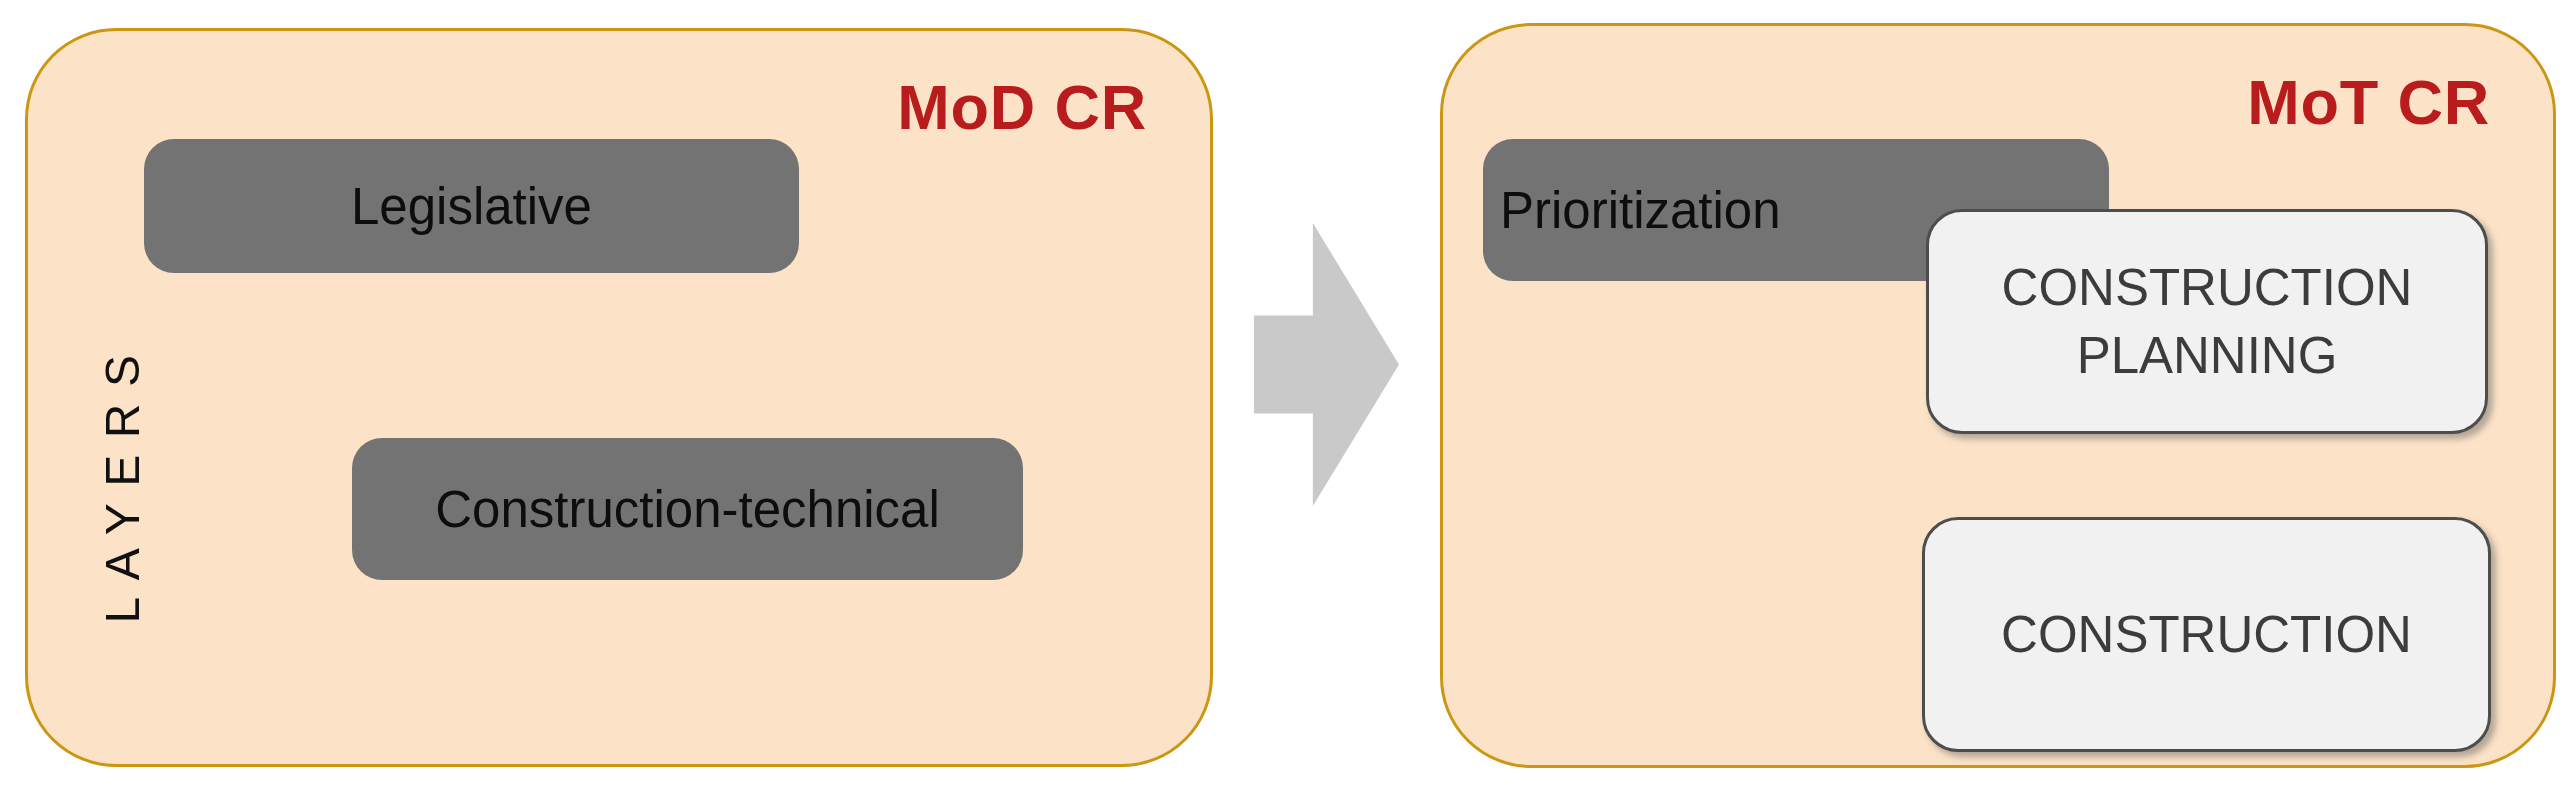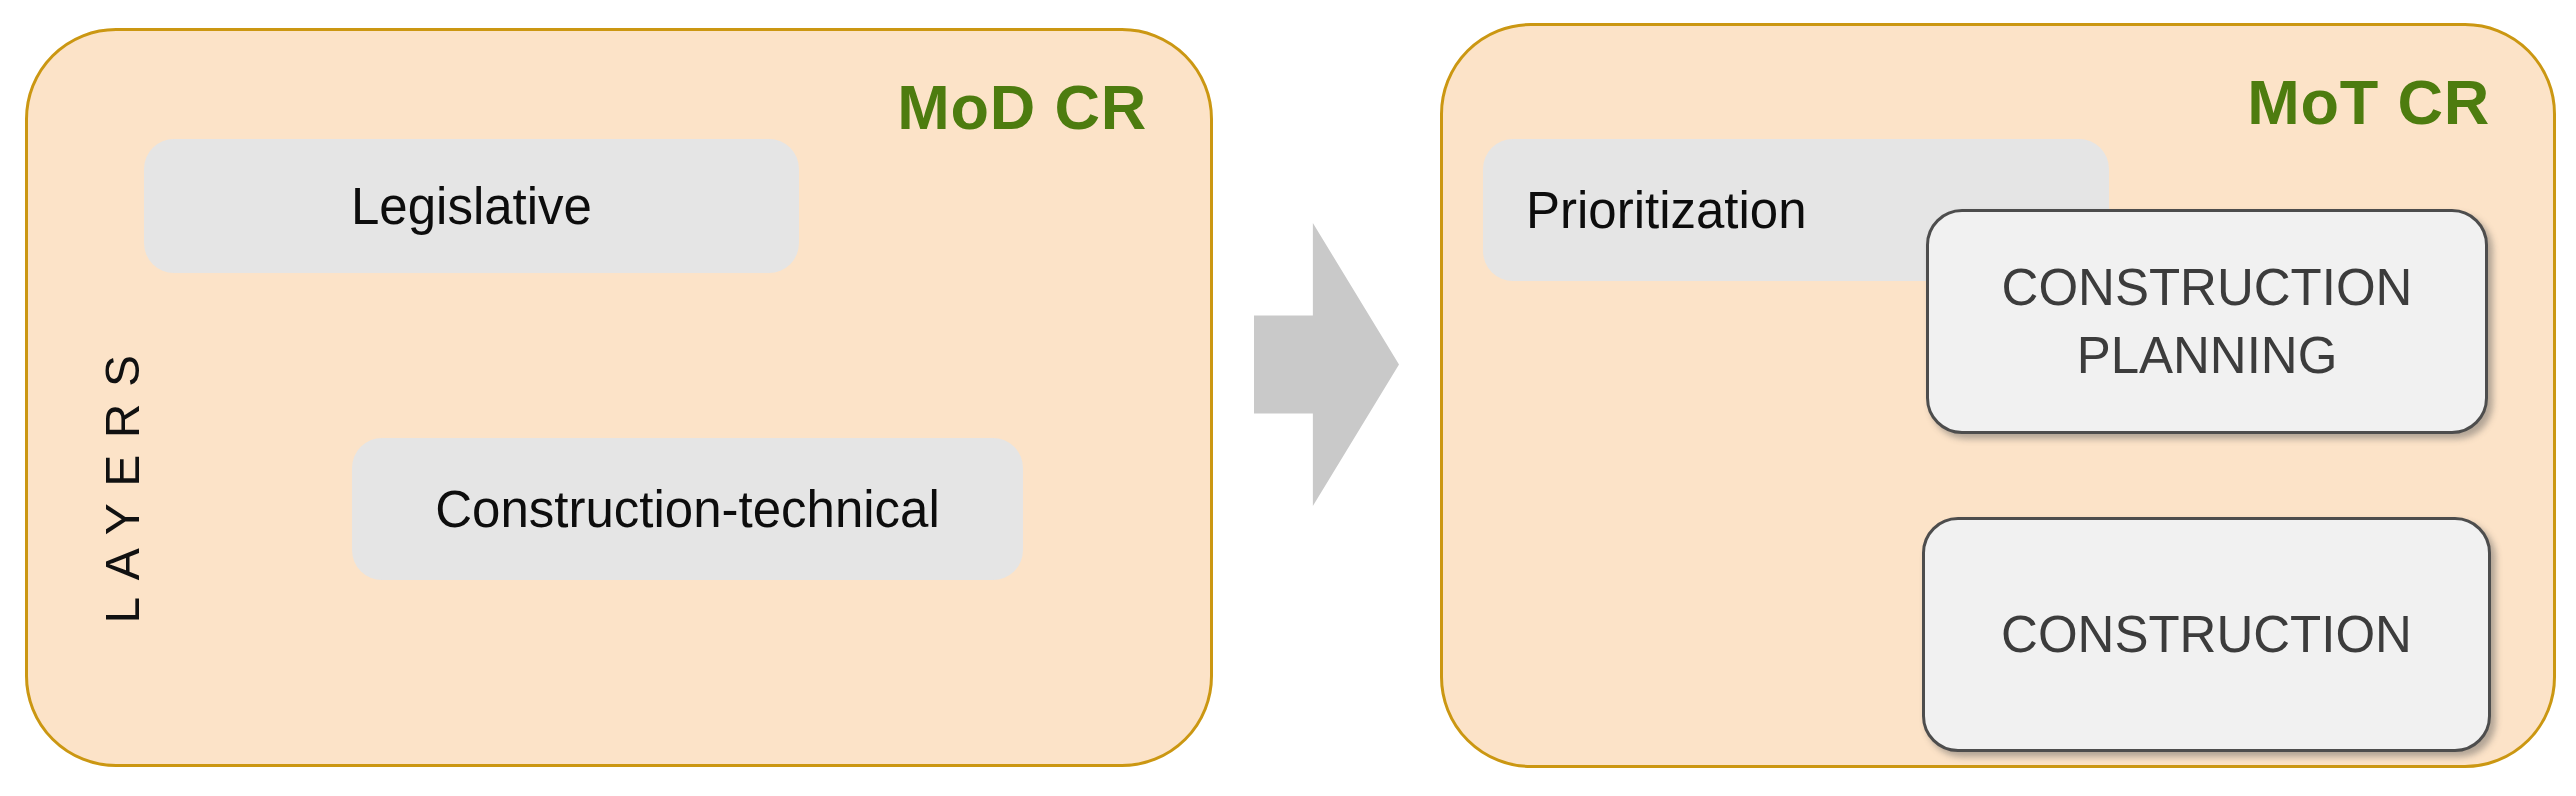--- a/index.html
+++ b/index.html
@@ -19,47 +19,47 @@
     box-sizing: border-box;
   }
   .panel.left  { left: 25px;   top: 28px; width: 1188px; height: 739px; }
   .panel.right { left: 1440px; top: 23px; width: 1116px; height: 745px; }
   .panel-title {
     position: absolute;
     top: 40px;
     right: 63px;
     font-size: 63px;
     font-weight: bold;
-    color: #4d7c0f;
+    color: #b91c1c;
     letter-spacing: 0.8px;
     white-space: nowrap;
   }
   .vertical-label {
     position: absolute;
     left: 94px;
     top: 450px;
     transform: translate(-50%, -50%) rotate(-90deg);
     transform-origin: center;
     font-size: 48px;
     letter-spacing: 16.5px;
     color: #111111;
     white-space: nowrap;
   }
   .wbox {
     position: absolute;
-    background: #e5e5e5;
+    background: #737373;
     border-radius: 30px;
     color: #0d0d0d;
     font-size: 51px;
     display: flex;
     align-items: center;
     box-sizing: border-box;
   }
   .wbox.centered { justify-content: center; text-align: center; }
-  .wbox.lefttext { justify-content: flex-start; padding-left: 43px; }
+  .wbox.lefttext { justify-content: flex-start; padding-left: 17px; }
   
   .layer-0 { left: 116px; top: 108px; width: 655px; height: 134px; }
   .layer-1 { left: 231px; top: 259px; width: 657px; height: 138px; }
   .layer-2 { left: 324px; top: 407px; width: 671px; height: 142px; }
   .layer-3 { left: 453px; top: 559px; width: 676px; height: 140px; }
   
   .crit-0 { left: 40px; top: 113px; width: 626px; height: 142px; }
   .crit-1 { left: 40px; top: 417px; width: 626px; height: 148px; }
   .gbox {
     position: absolute;

